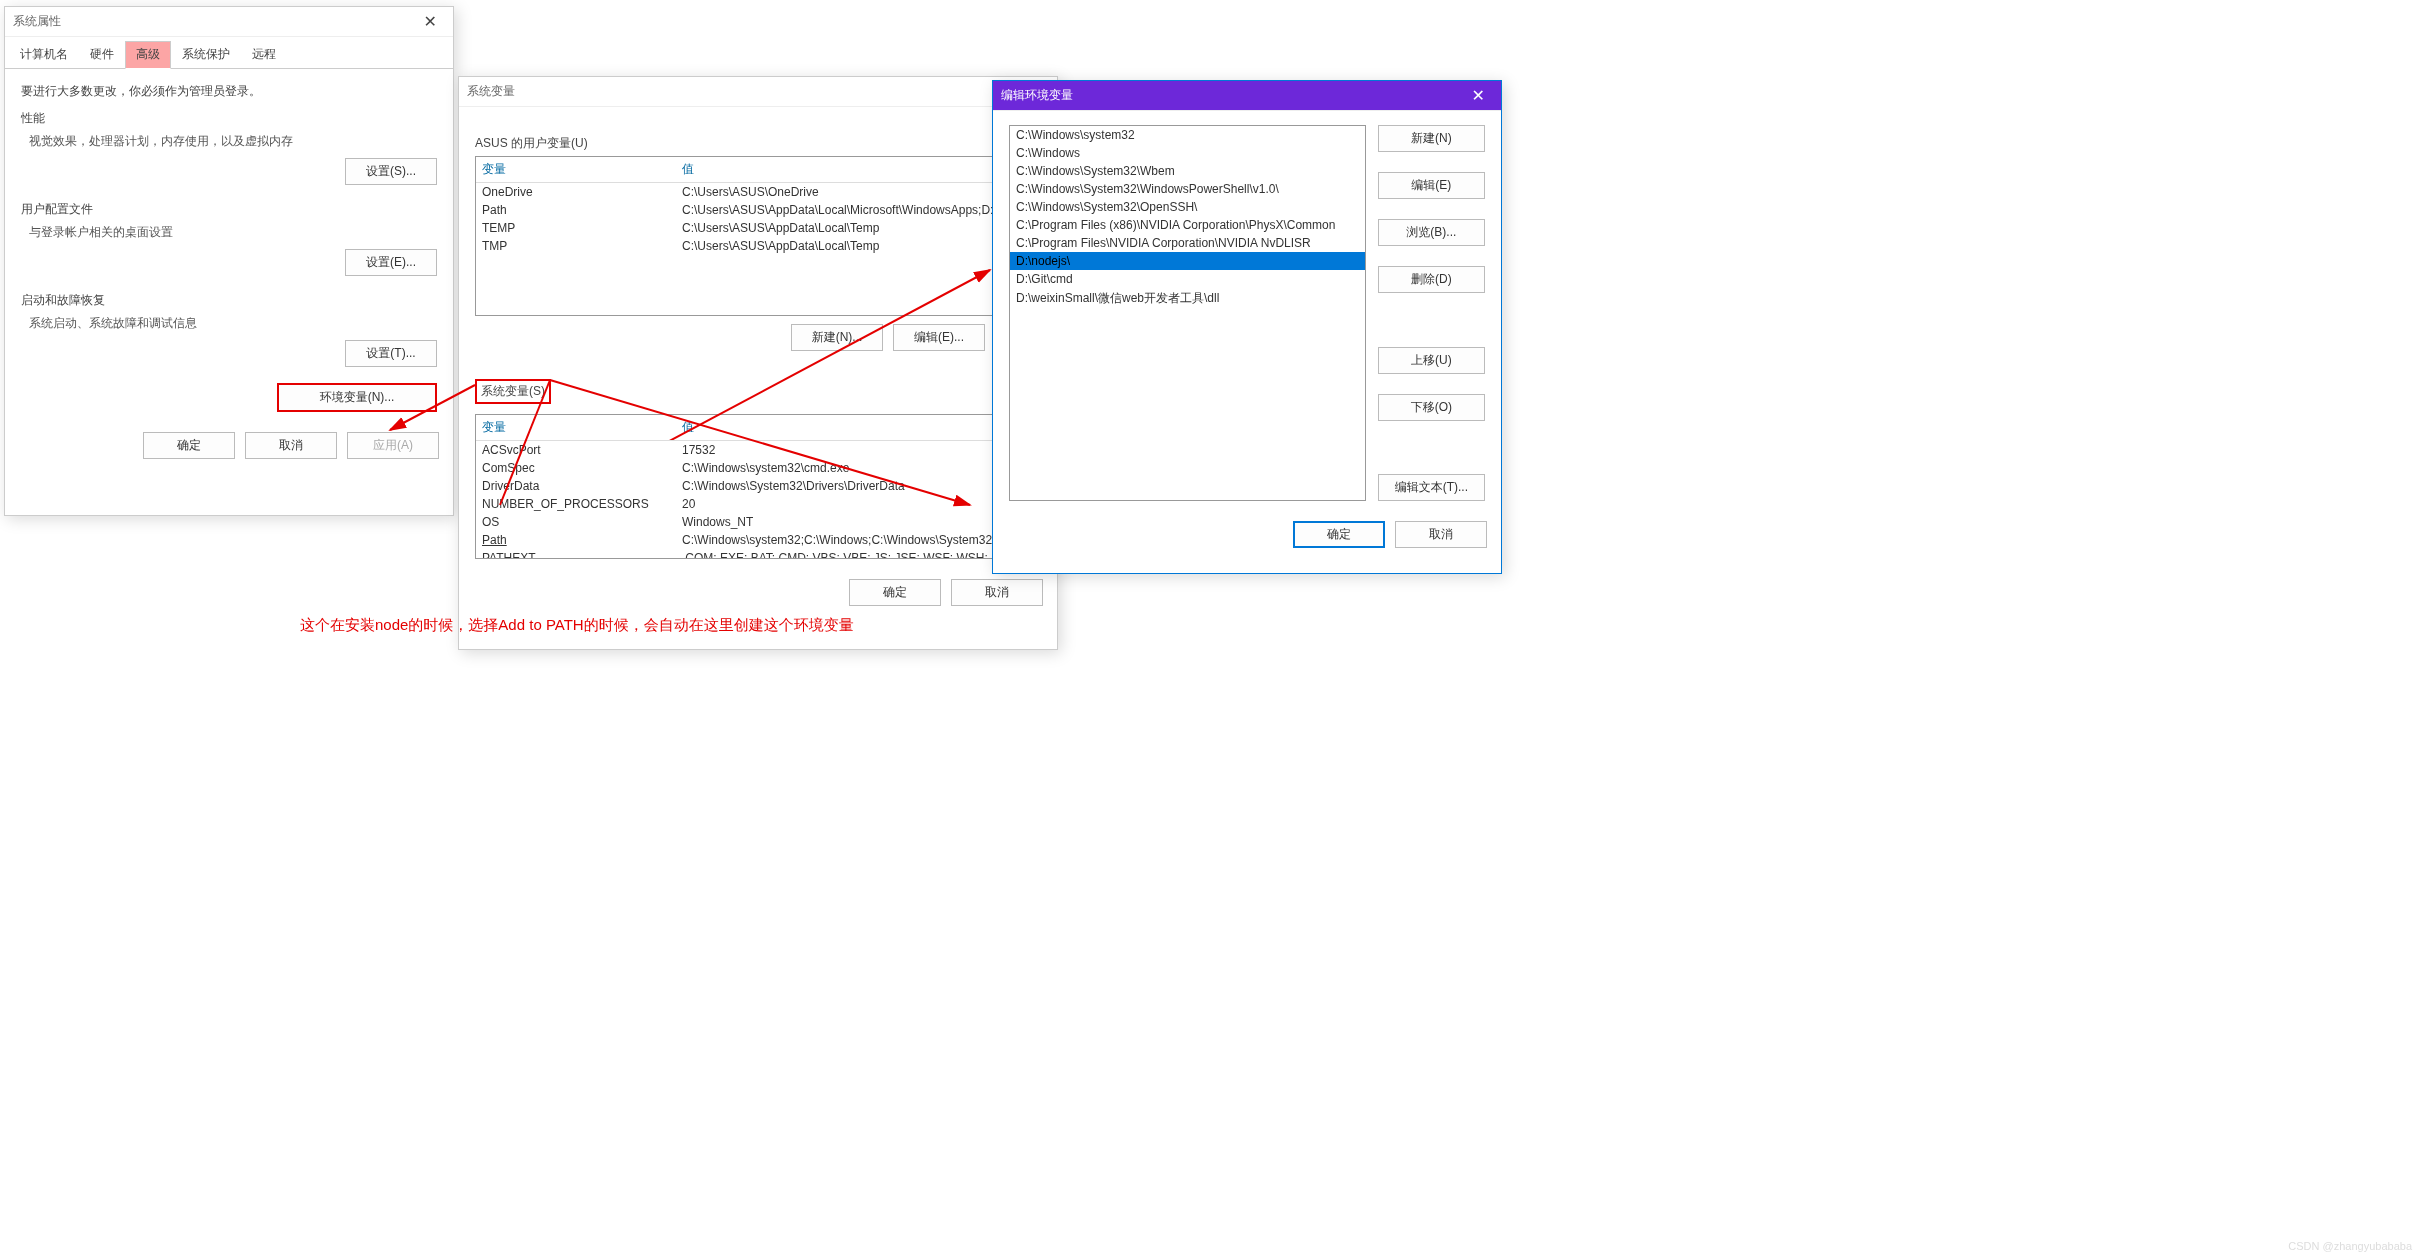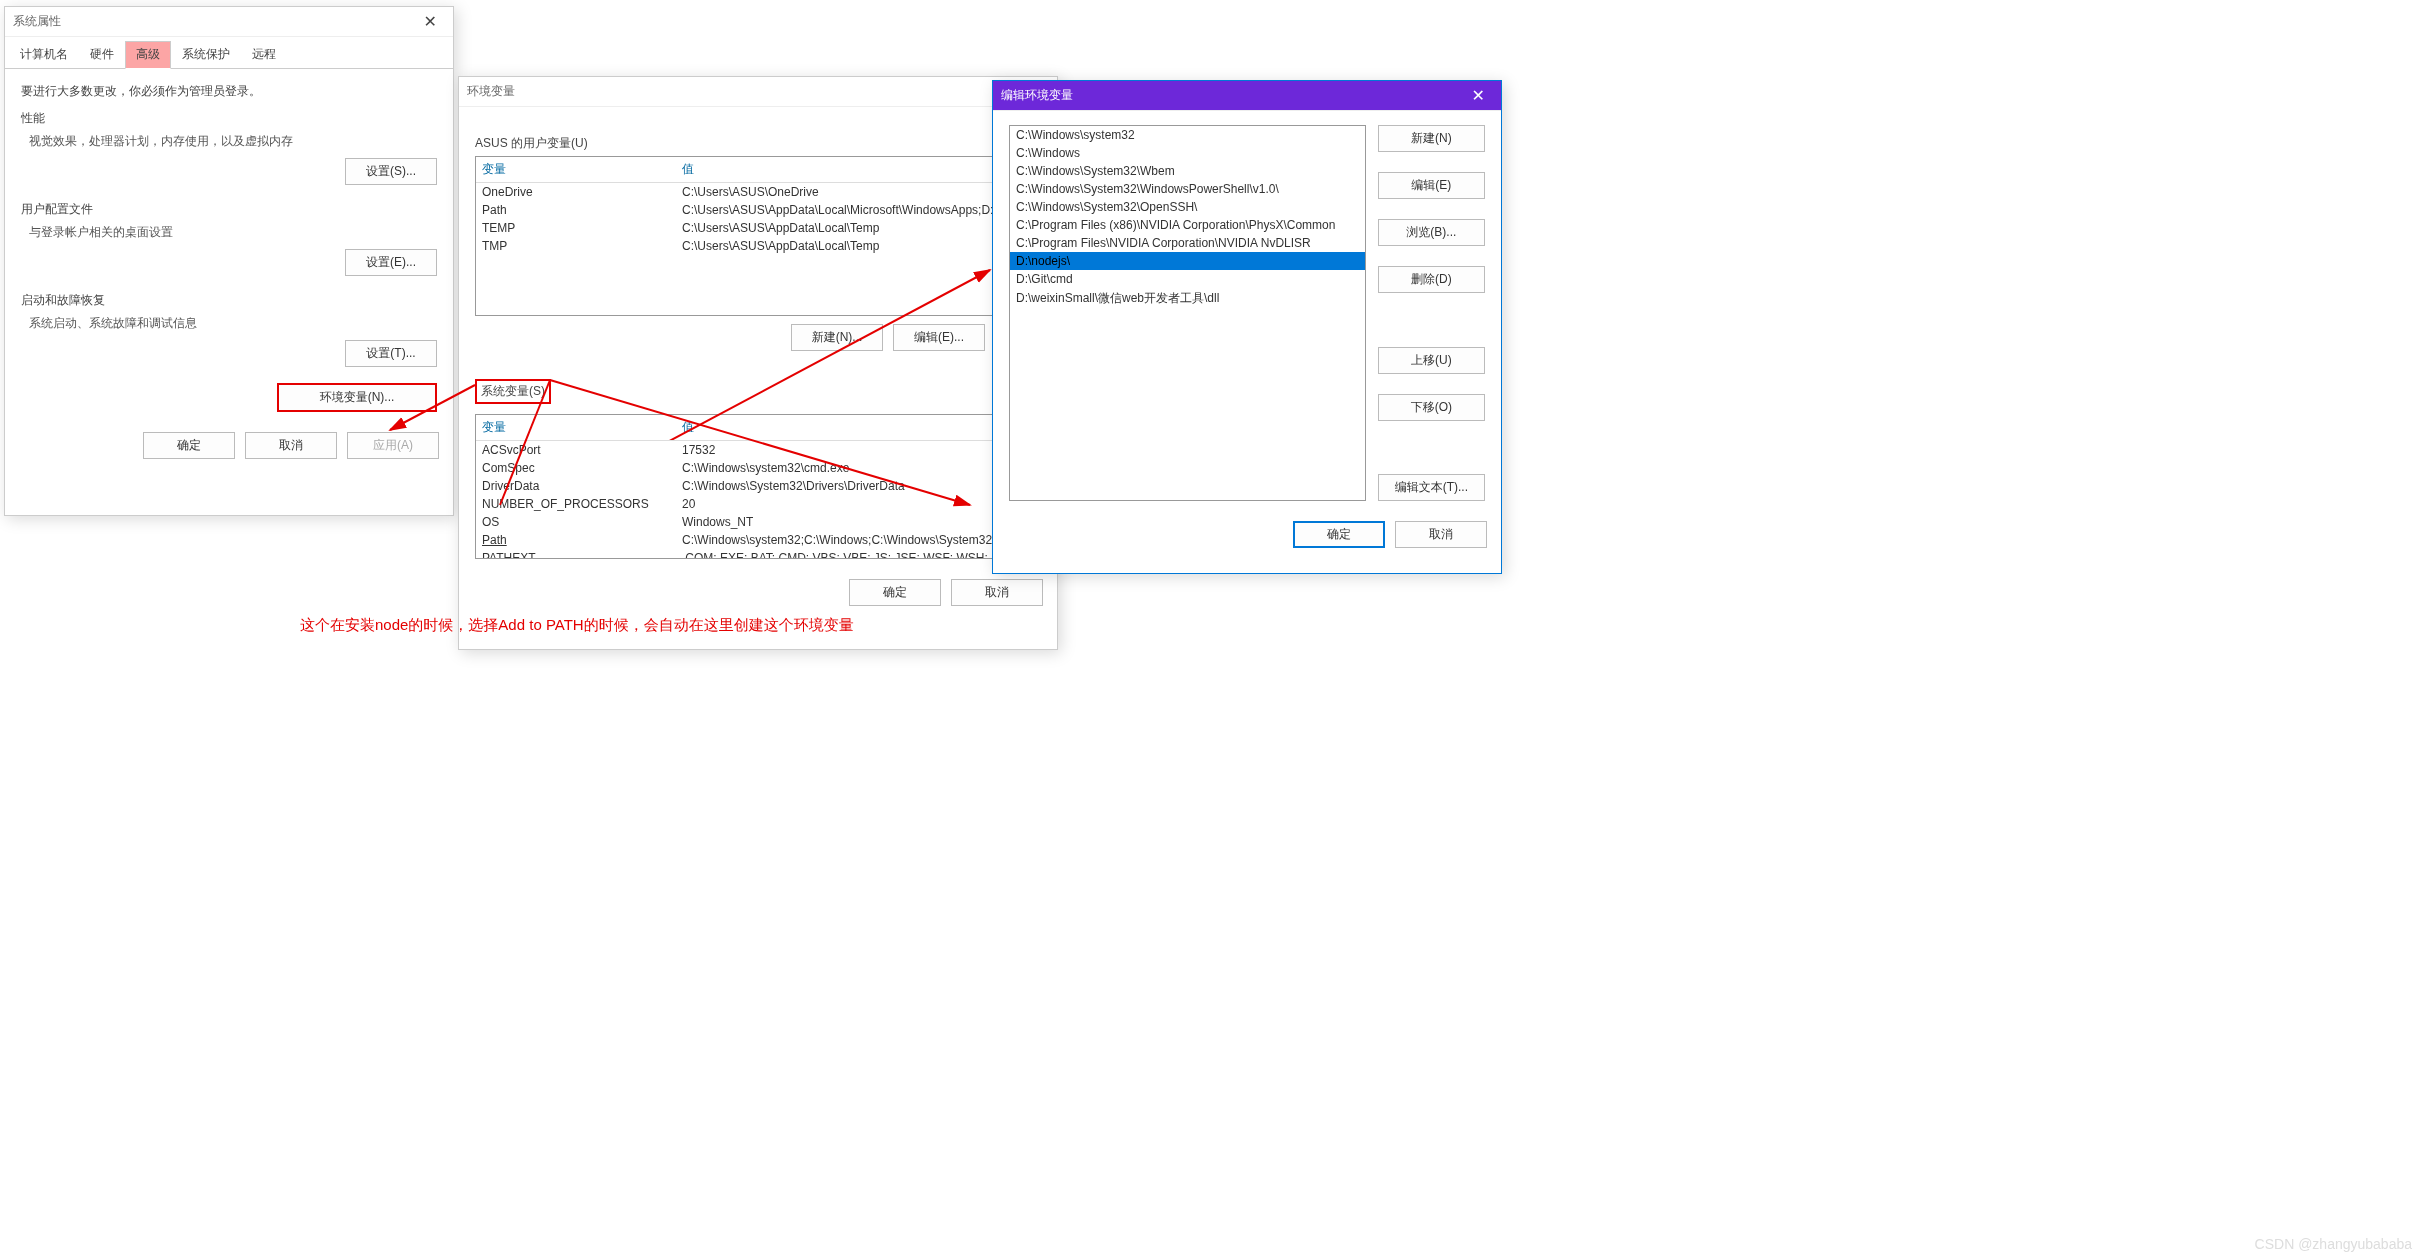--- a/index.html
+++ b/index.html
@@ -38,21 +38,21 @@
 .list-row .col2 { overflow: hidden; text-overflow: clip; text-align: center; }
 .list-row.underline .col1 { text-decoration: underline; }
 
 .pathlist { border: 1px solid #999; background: #fff; }
 .path-row { padding: 2px 6px; color: #333; }
 .path-row.selected { background: #0078d7; color: #000000; }
 
 .side-btns { display: flex; flex-direction: column; gap: 20px; }
 
 .annotation { position: absolute; color: #e40000; font-size: 15px; }
-.watermark { position: absolute; right: 18px; bottom: 6px; color: #ddd; font-size: 14px; }
+.watermark { position: absolute; right: 18px; bottom: 6px; color: #ddd; font-size: 11px; }
 
 svg.arrow { position: absolute; pointer-events: none; }
 </style>
 </head>
 <body>
 
 <div class="dialog" style="left:4px; top:6px; width:450px; height:510px;">
   <div class="titlebar">
     <span class="title">系统属性</span>
     <span class="close">✕</span>
@@ -93,21 +93,21 @@
   </div>
   <div class="bottom-buttons">
     <div class="btn">确定</div>
     <div class="btn">取消</div>
     <div class="btn disabled">应用(A)</div>
   </div>
 </div>
 
 <div class="dialog" style="left:458px; top:76px; width:600px; height:574px;">
   <div class="titlebar">
-    <span class="title">环境变量</span>
+    <span class="title">系统变量</span>
   </div>
   <div class="content">
     <div class="section-label" style="margin-top:14px;">ASUS 的用户变量(U)</div>
     <div class="listbox" style="height:160px;">
       <div class="list-header">
         <div class="col1">变量</div>
         <div class="col2">值</div>
       </div>
       <div id="userVarsBody">
           <div class="list-row">

